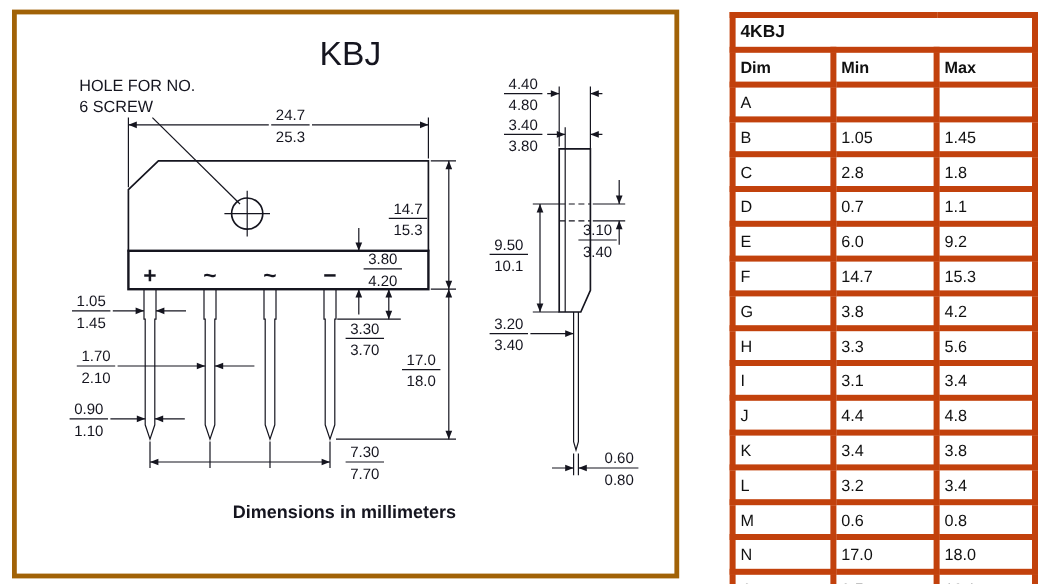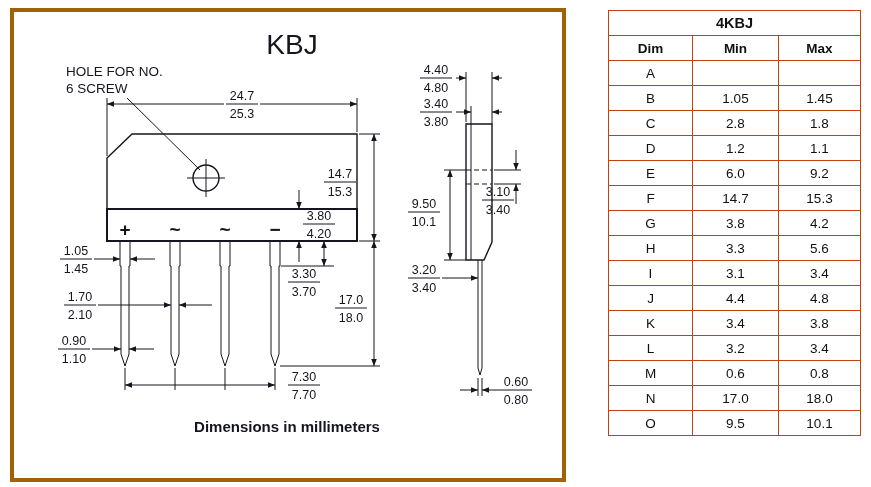--- a/index.html
+++ b/index.html
@@ -13,22 +13,22 @@
   .lbl{font-size:13.5px;text-anchor:start;}
   .cap{font-size:15px;font-weight:600;text-anchor:middle;}
   .dim{font-size:12.5px;text-anchor:middle;}
   .sym{font-size:19px;font-weight:bold;text-anchor:middle;}
   .thin{stroke:#15151f;stroke-width:1;fill:none;}
   .out{stroke:#15151f;stroke-width:1.4;fill:none;}
   .out2{stroke:#15151f;stroke-width:2;fill:#fff;}
   .dash{stroke:#15151f;stroke-width:1;fill:none;stroke-dasharray:5 3;}
   .dim-table{position:absolute;left:608px;top:10px;width:252px;
              border-collapse:collapse;table-layout:fixed;}
-  .dim-table th,.dim-table td{border:1px solid #c2410c;height:24px;
-             text-align:center;font-size:13.5px;padding:0 4px;}
+  .dim-table th,.dim-table td{border:5px solid #c2410c;height:24px;
+             text-align:left;font-size:13.5px;padding:0 4px;}
   .dim-table .title-cell{font-size:14.5px;font-weight:bold;}
   .dim-table thead th{font-weight:bold;}
   .dim-table col.c1{width:84px}.dim-table col.c2{width:86px}.dim-table col.c3{width:82px}
 </style>
 </head>
 <body>
 
 <div class="page">
 
   <div class="drawing-box">
@@ -221,21 +221,21 @@
           <td>1.05</td>
           <td>1.45</td>
         </tr>
       <tr>
           <td>C</td>
           <td>2.8</td>
           <td>1.8</td>
         </tr>
       <tr>
           <td>D</td>
-          <td>1.2</td>
+          <td>0.7</td>
           <td>1.1</td>
         </tr>
       <tr>
           <td>E</td>
           <td>6.0</td>
           <td>9.2</td>
         </tr>
       <tr>
           <td>F</td>
           <td>14.7</td>

